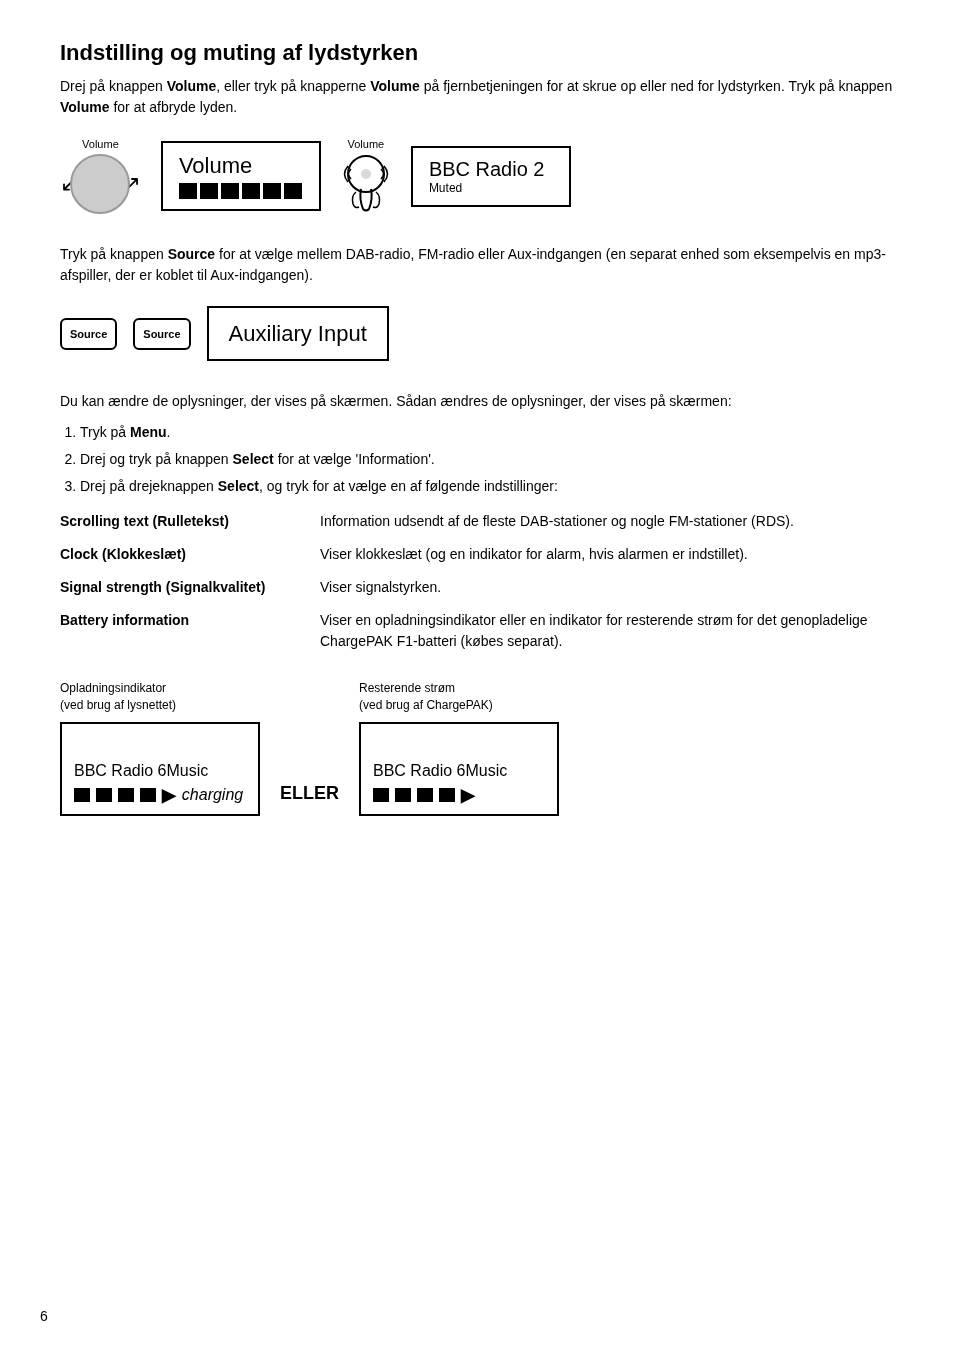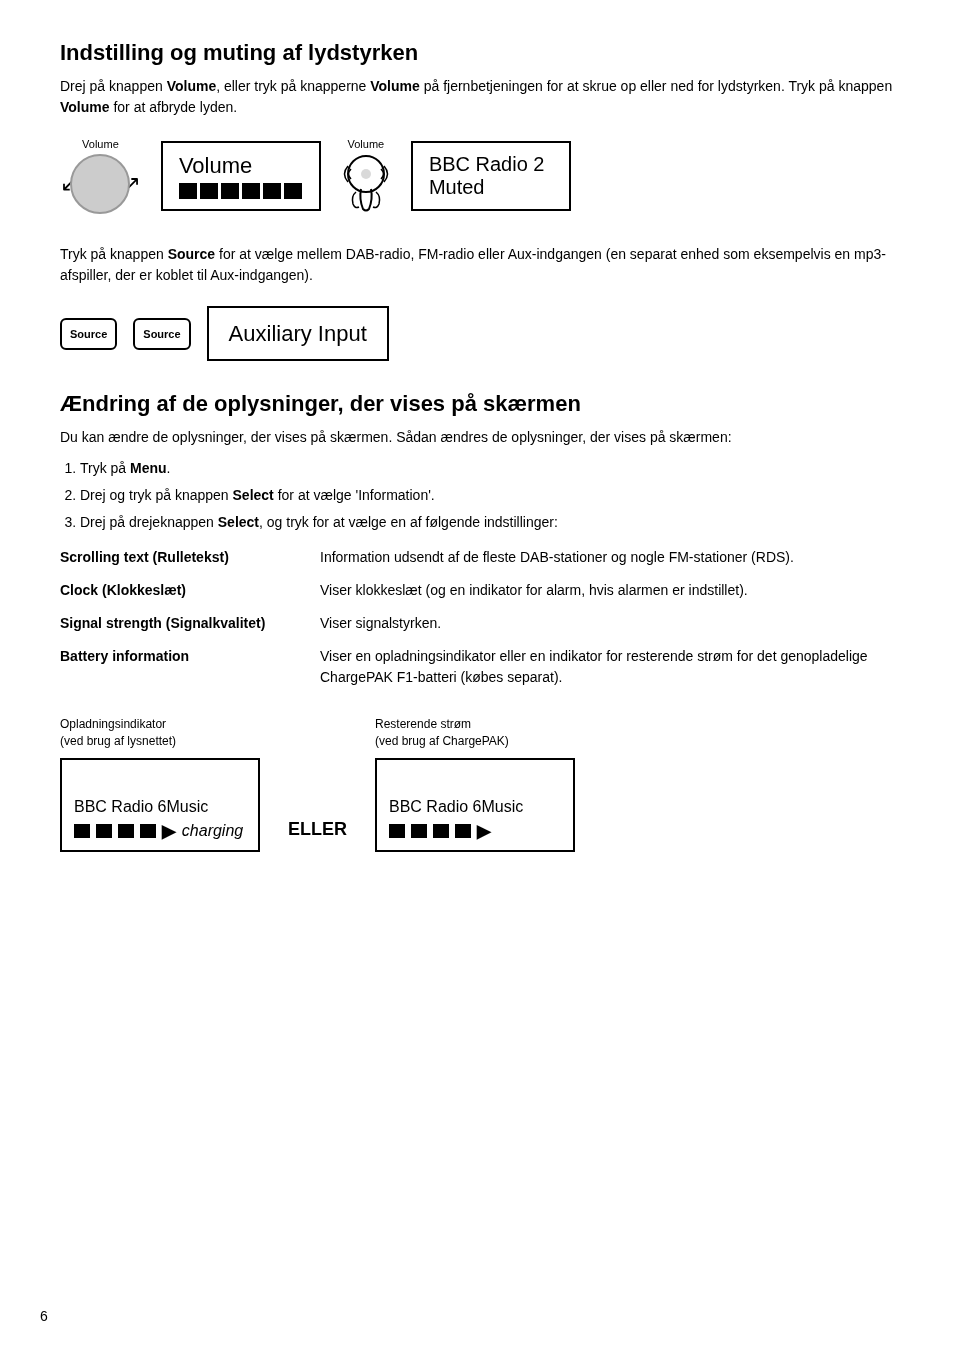--- a/index.html
+++ b/index.html
@@ -286,21 +286,21 @@
 
         <path d="M10 15 Q5 20 10 25" fill="none" stroke="#000" stroke-width="1.5"></path>
         <path d="M7 12 Q0 20 7 28" fill="none" stroke="#000" stroke-width="1.5"></path>
         <path d="M40 15 Q45 20 40 25" fill="none" stroke="#000" stroke-width="1.5"></path>
         <path d="M43 12 Q50 20 43 28" fill="none" stroke="#000" stroke-width="1.5"></path>
       </svg>
     </div>
 
     <div class="display-box">
       <div style="font-size:20px;">BBC Radio 2</div>
-      <div style="font-size:20px;">Muted</div>
+      <div style="font-size:12px;">Muted</div>
     </div>
   </div>
 </div>
 
 <div class="section">
   <p>
     Tryk på knappen <b>Source</b> for at vælge mellem DAB-radio, FM-radio eller Aux-indgangen (en separat enhed som eksempelvis en mp3-afspiller, der er koblet til Aux-indgangen).
   </p>
 
   <div class="source-row">
@@ -308,21 +308,20 @@
     <div class="source-btn">Source</div>
 
 
     <div class="source-btn">Source</div>
 
     <div class="display-large">Auxiliary Input</div>
   </div>
 </div>
 
 <div class="section">
-  <h2>Ændring af de oplysninger, der vises på skærmen</h2>
   <p>Du kan ændre de oplysninger, der vises på skærmen. Sådan ændres de oplysninger, der vises på skærmen:</p>
 
   <ol class="info-list">
     <li>Tryk på <b>Menu</b>.</li>
     <li>Drej og tryk på knappen <b>Select</b> for at vælge 'Information'.</li>
     <li>Drej på drejeknappen <b>Select</b>, og tryk for at vælge en af følgende indstillinger:</li>
   </ol>
 
   <table class="settings-table">
     <tbody>
@@ -338,21 +337,21 @@
         <td>Signal strength (Signalkvalitet)</td>
         <td>Viser signalstyrken.</td>
       </tr>
       <tr>
         <td>Battery information</td>
         <td>Viser en opladningsindikator eller en indikator for resterende strøm for det genopladelige ChargePAK F1-batteri (købes separat).</td>
       </tr>
     </tbody>
   </table>
 
-  <div style="display:flex; align-items:flex-start; gap:18px; margin-top:10px;">
+  <div style="display:flex; align-items:flex-start; gap:10px; margin-top:10px;">
 
     <div class="battery-col">
       <div class="battery-label">
         <span>Opladningsindikator</span><br>
         <span>(ved brug af lysnettet)</span>
       </div>
       <div class="battery-display">
         <div class="station">BBC Radio 6Music</div>
         <div class="battery-bars-row">
           <div class="bat-bar"></div>

